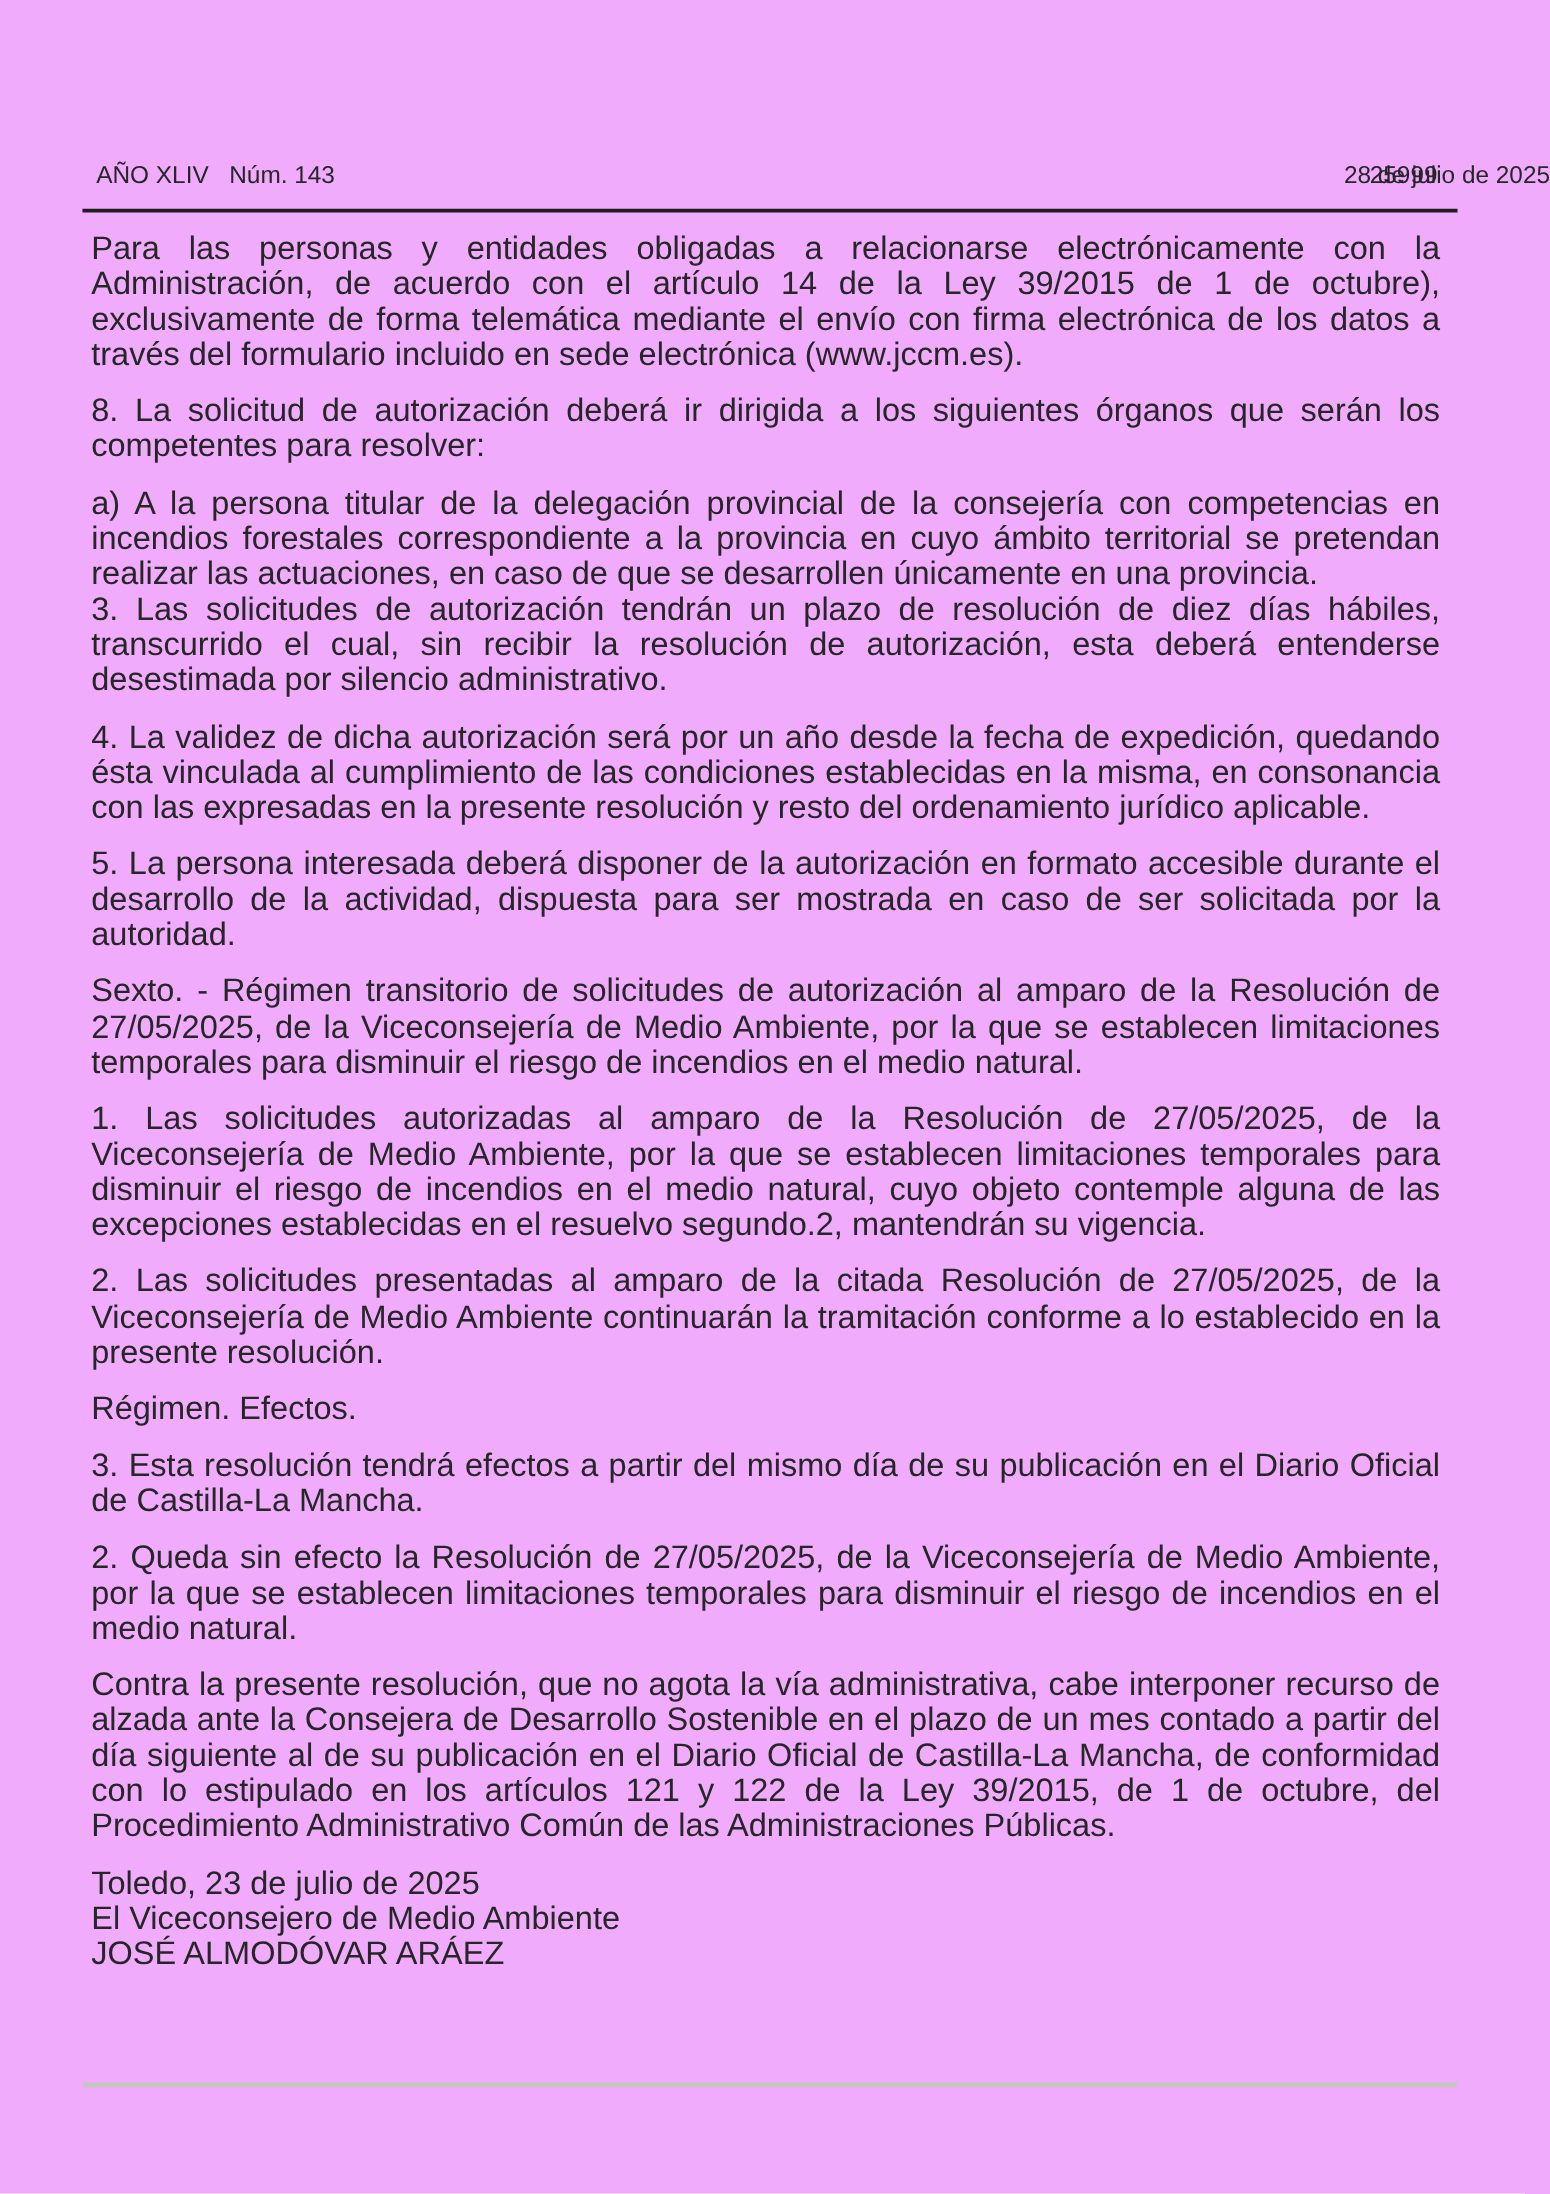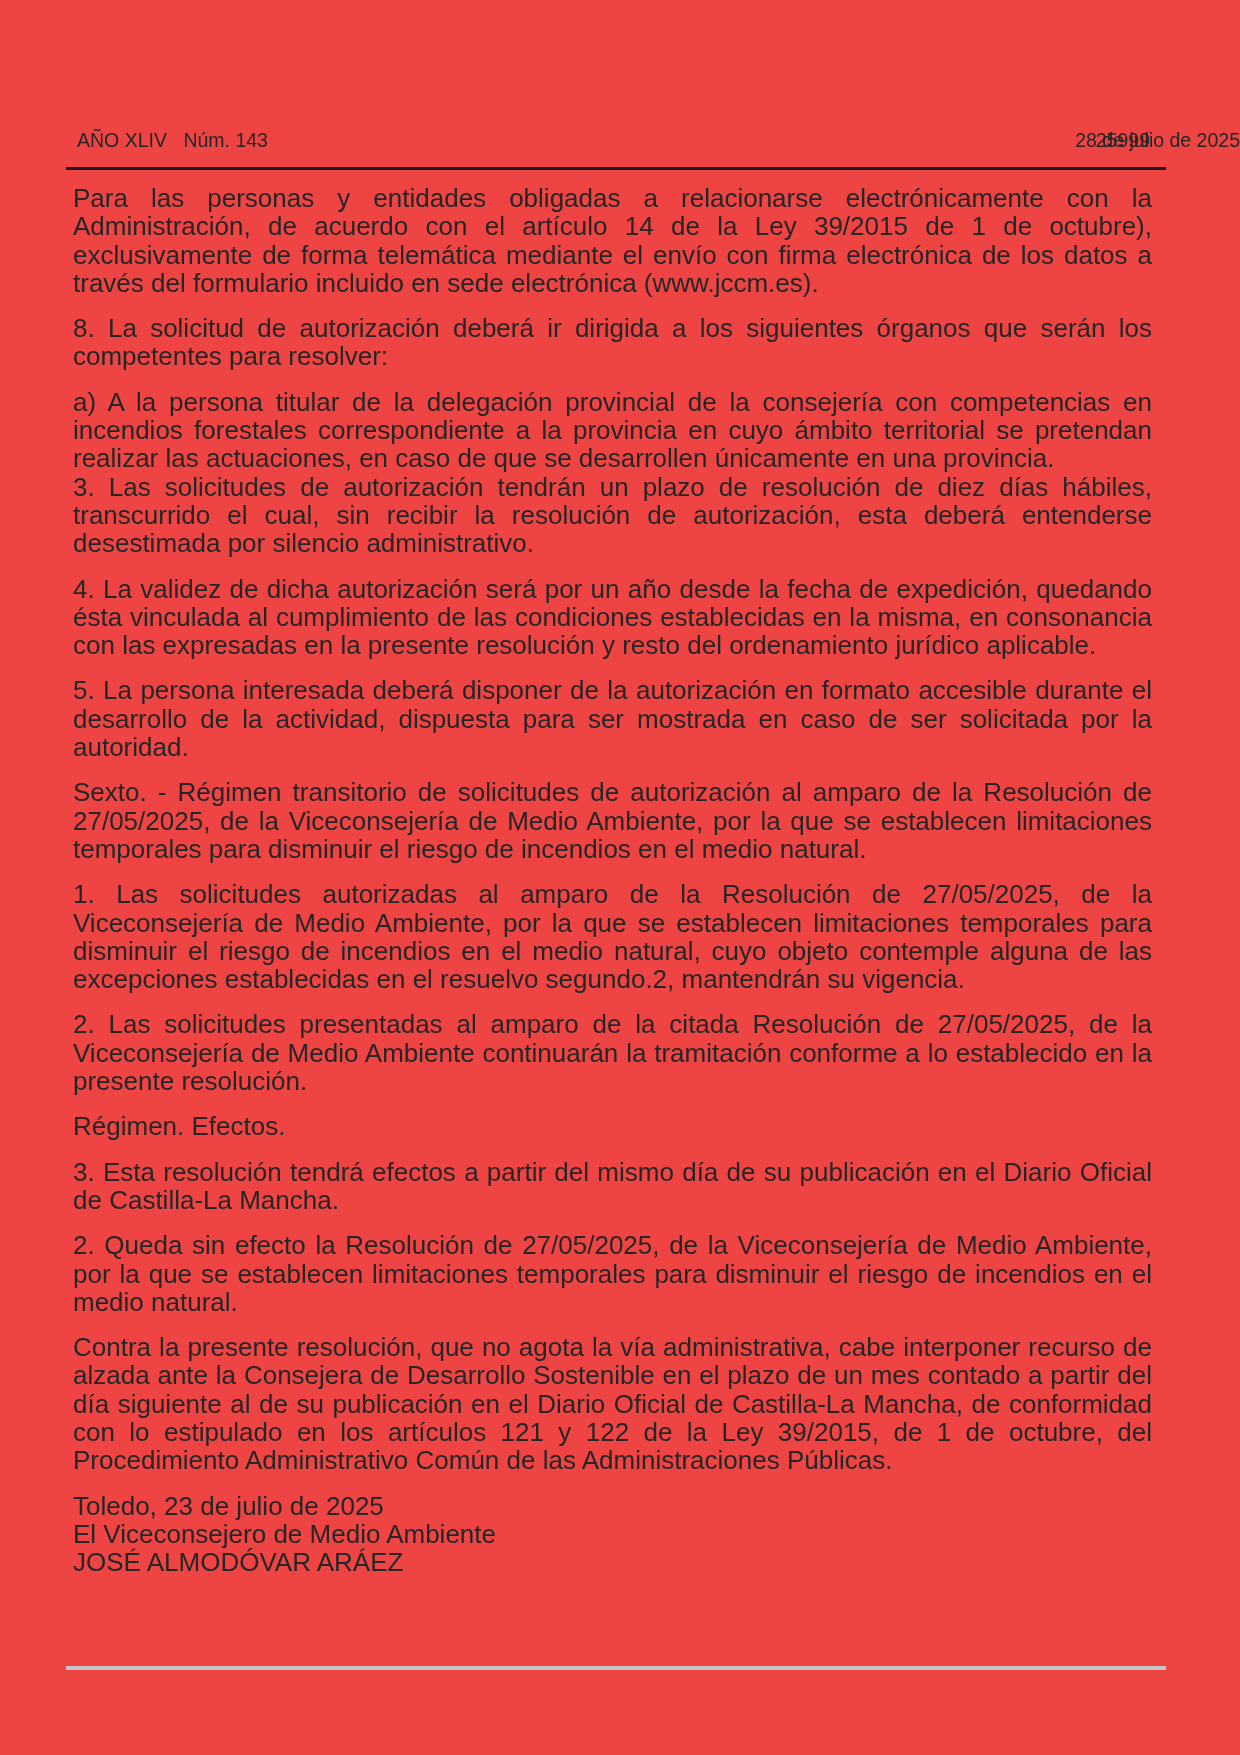--- a/index.html
+++ b/index.html
@@ -4,21 +4,21 @@
 <style>
   html, body {
     margin: 0;
     padding: 0;
     background: #ffffff;
   }
   .page {
     position: relative;
     width: 1240px;
     height: 1755px;
-    background: #ef4444;
+    background: #f0abfc;
     font-family: "Liberation Sans", "DejaVu Sans", sans-serif;
     color: #262626;
     overflow: hidden;
   }
   
   .doc-header {
     position: absolute;
     top: 127px;
     left: 0;
     right: 0;

